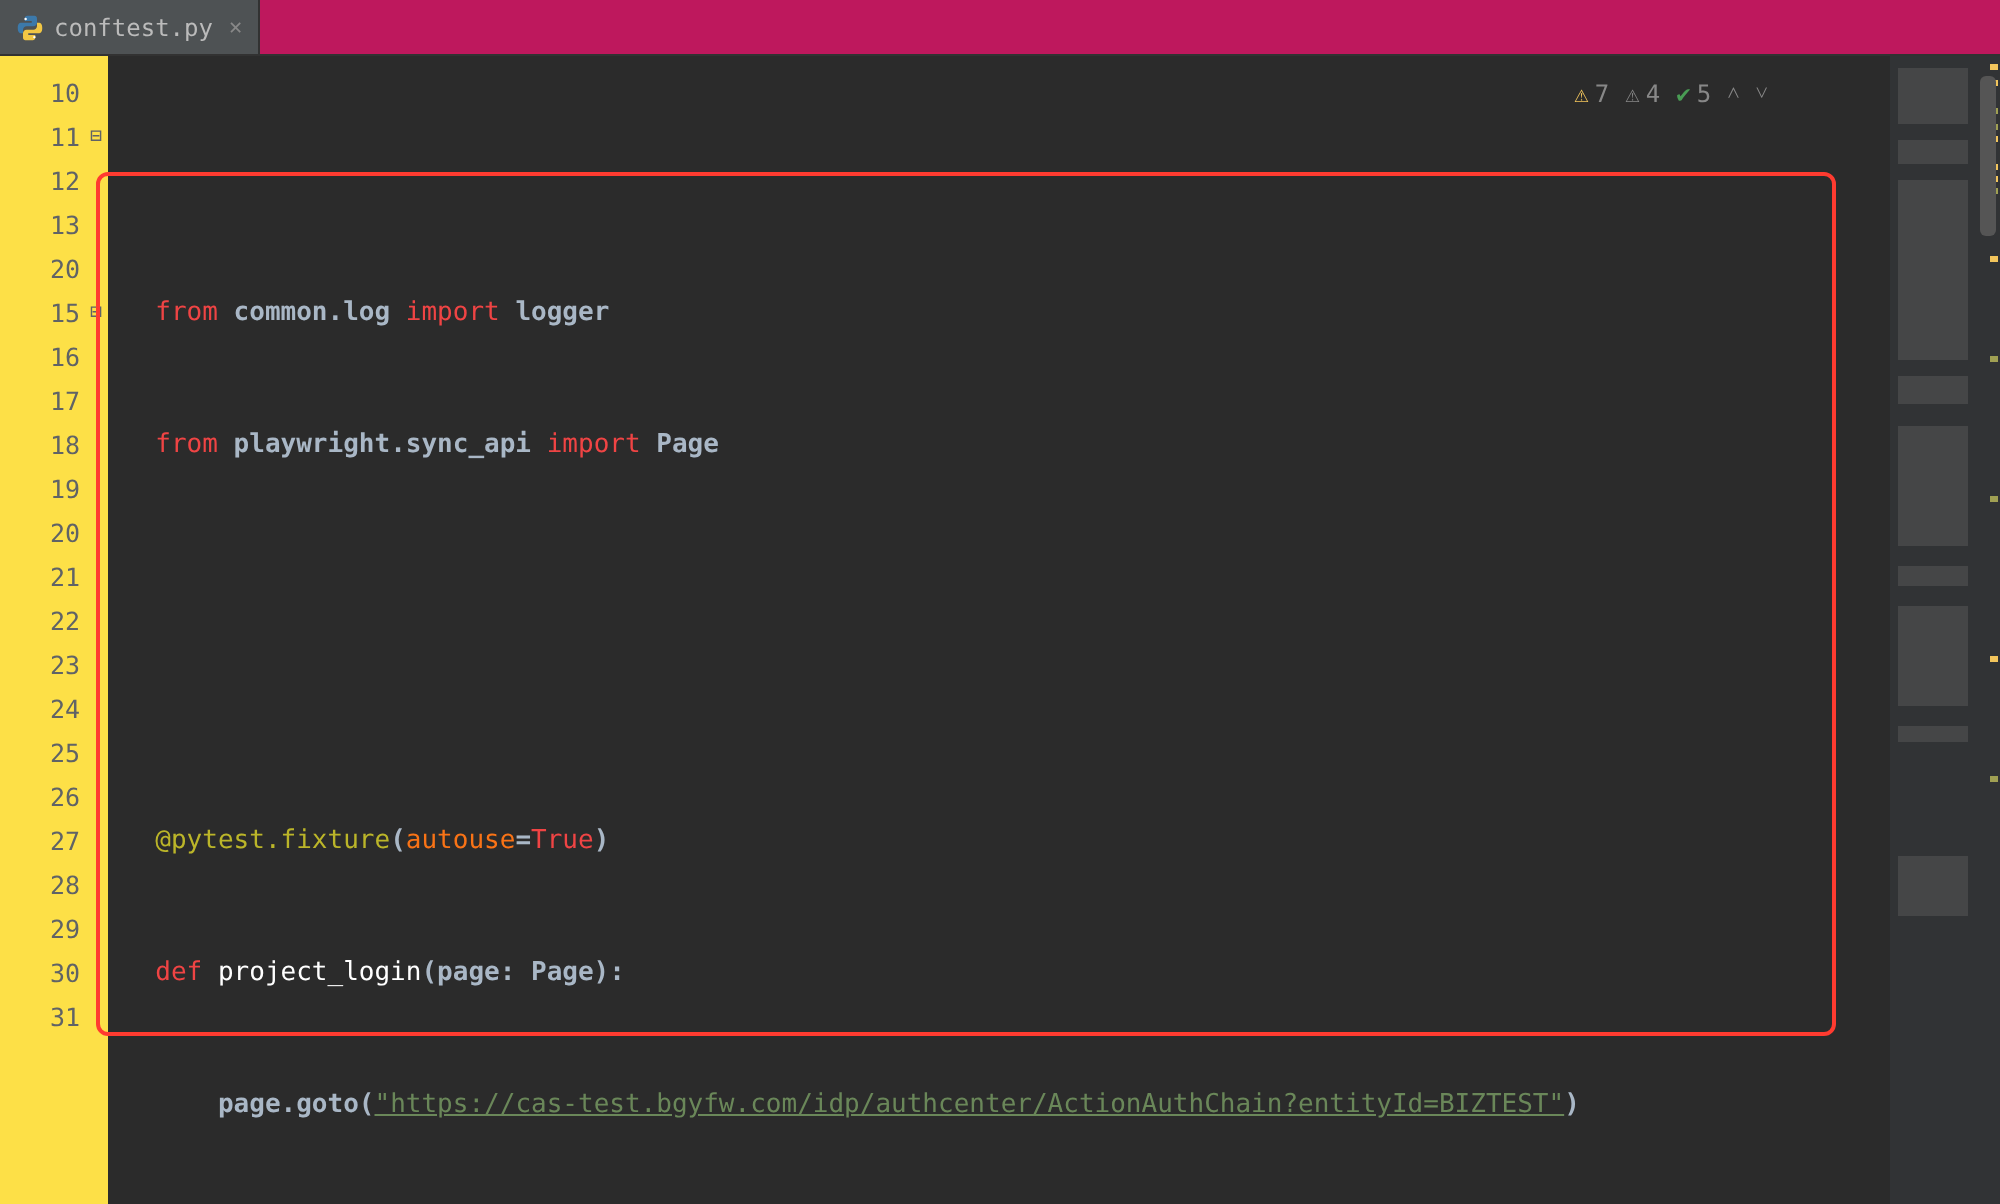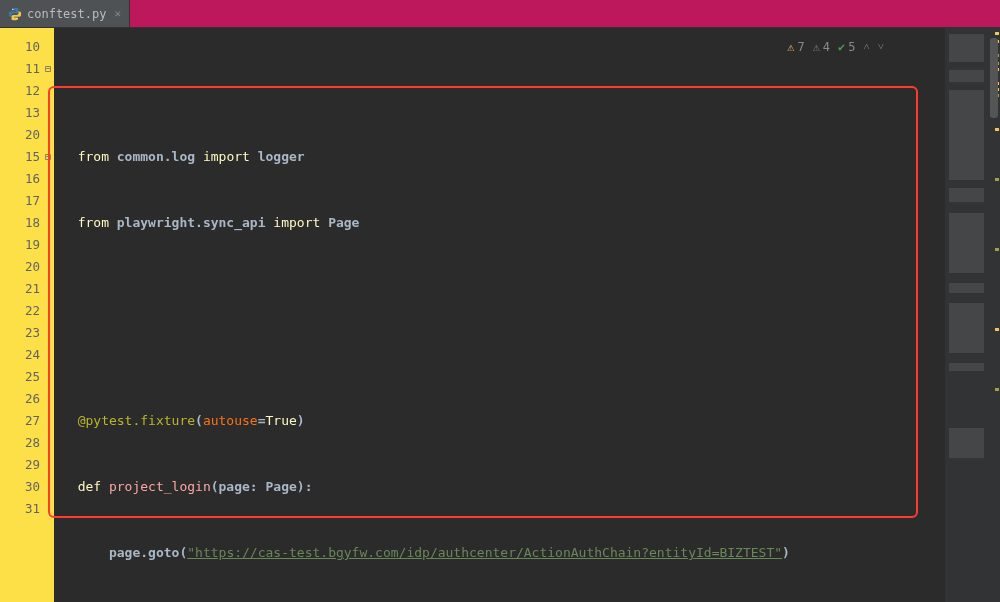--- a/index.html
+++ b/index.html
@@ -74,22 +74,22 @@
   .code {
     flex: 1;
     padding-top: 8px;
     padding-left: 8px;
     line-height: 22px;
     font-size: 13px;
     white-space: pre;
     position: relative;
   }
   .line { height: 22px; display: flex; align-items: center; position: relative; }
-  .kw { color: #fef9c3; }
-  .fn { color: #fca5a5; }
+  .kw { color: #ef4444; }
+  .fn { color: #ffffff; }
   .link { color: #6a8759; text-decoration: underline; }
   .deco { color: #bbb529; }
   .param { color: #f97316; }
   .white { color: #a9b7c6; font-weight: bold; }
   .redbox {
     position: absolute;
     border: 2px solid #ff3b30;
     border-radius: 6px;
     pointer-events: none;
   }

